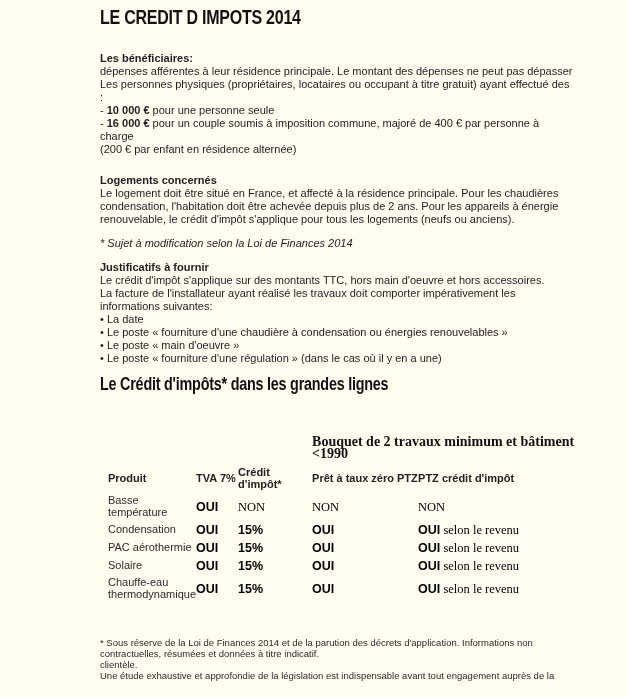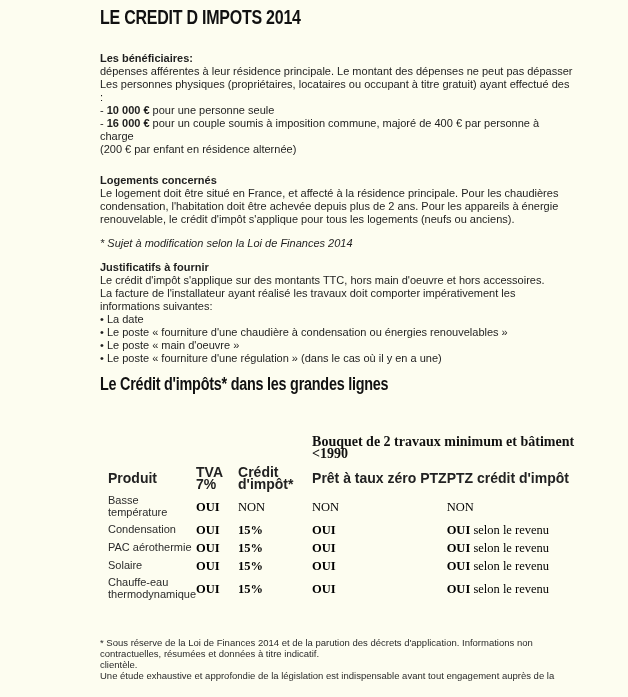--- a/index.html
+++ b/index.html
@@ -58,37 +58,37 @@
   .group-line {
     font-family: "Liberation Serif", serif;
     font-weight: 700;
     font-size: 14px;
     line-height: 12px;
     white-space: nowrap;
     color: #111;
   }
   tr.head-row { height: 28px; }
   tr.head-row th {
-    font-size: 14px;
+    font-size: 11px;
     line-height: 12px;
     font-weight: 700;
     color: #222;
   }
   tr.head-row th.nw { white-space: nowrap; }
 
   tr.data-row-tall  { height: 28px; }
   tr.data-row       { height: 18px; }
   td.rowlabel {
     font-size: 11px;
     line-height: 12px;
     font-weight: 400;
     color: #2b2b2b;
   }
   .v  { font-family: "Liberation Serif", serif; font-size: 12.5px; color: #000; }
-  .vb { font-family: Liberation Serif, serif; font-size: 12.5px; color: #000; font-weight: 700; }
+  .vb { font-family: Liberation Sans, sans-serif; font-size: 12.5px; color: #000; font-weight: 700; }
 
   .footer { margin-top: 35px; }
   .footer .line { font-size: 9.5px; line-height: 11px; color: #2a2a2a; }
 </style>
 </head>
 <body>
 
 <div class="content">
 
   <div class="h1-wrap">

